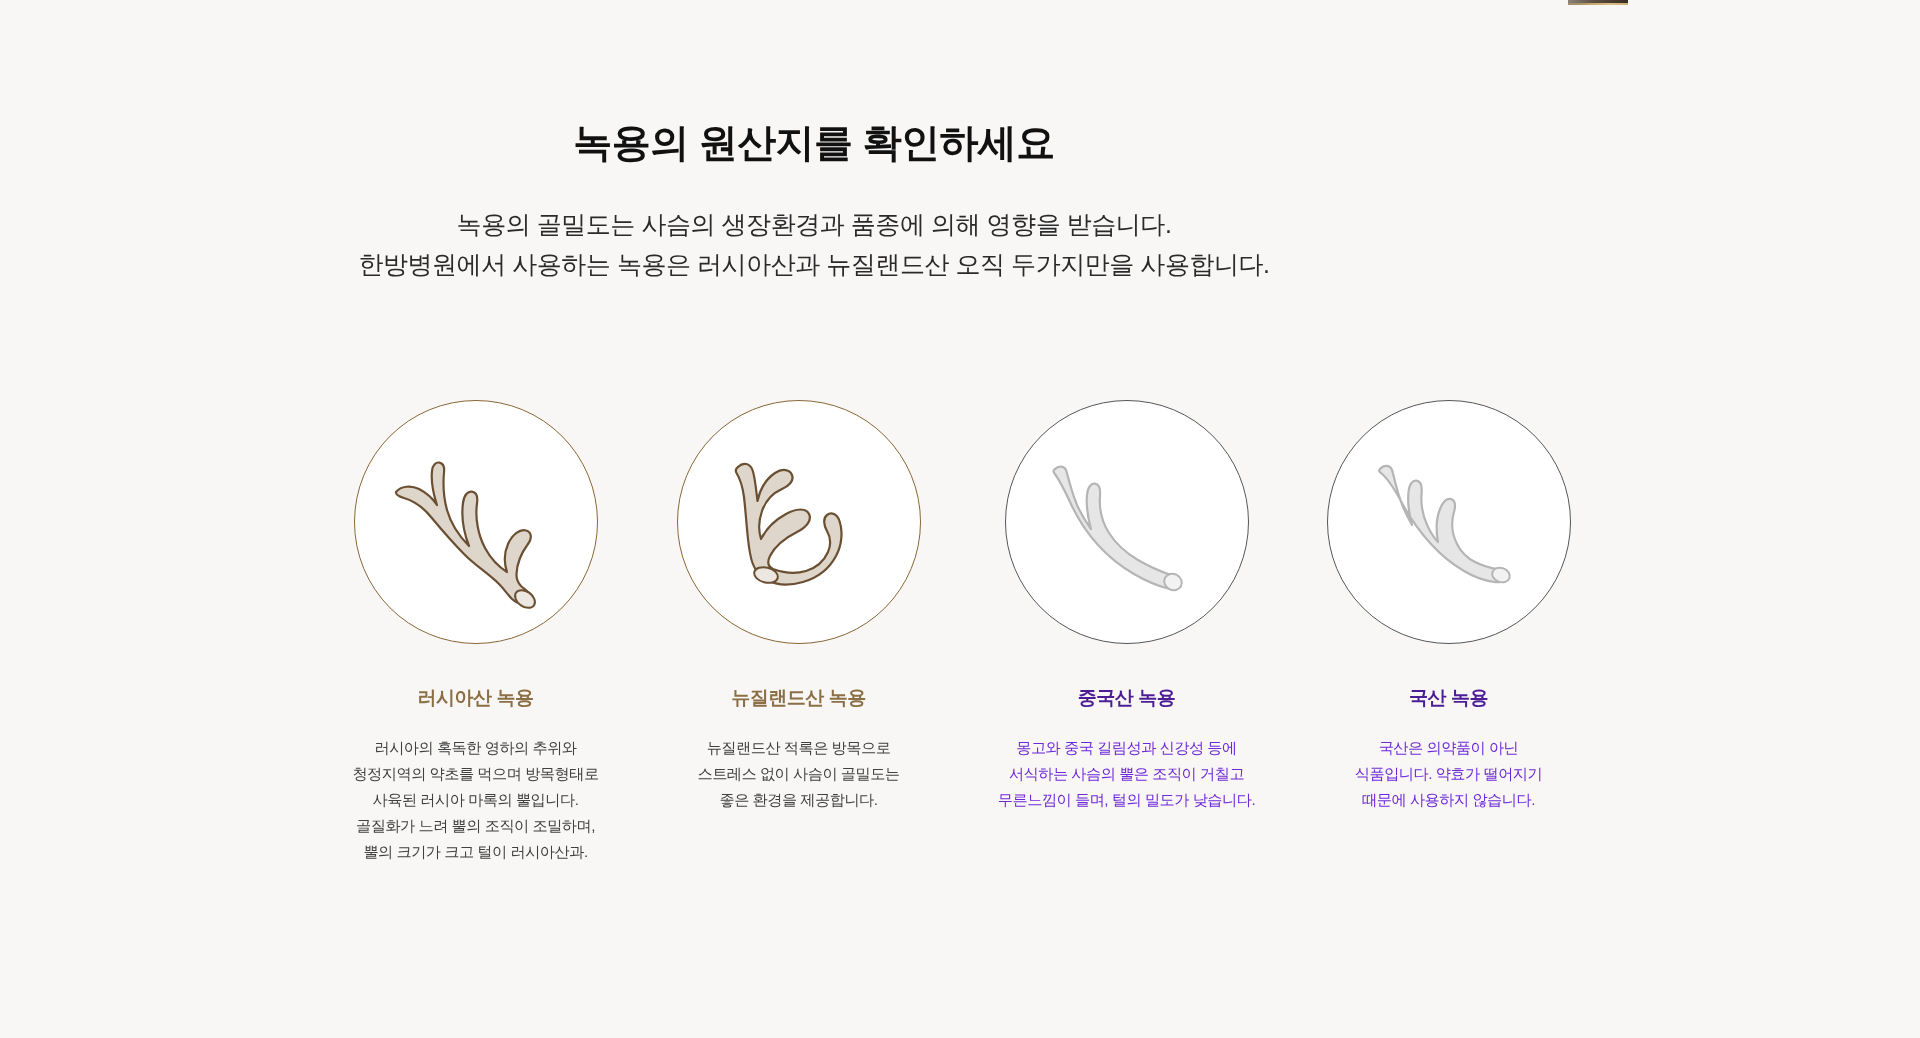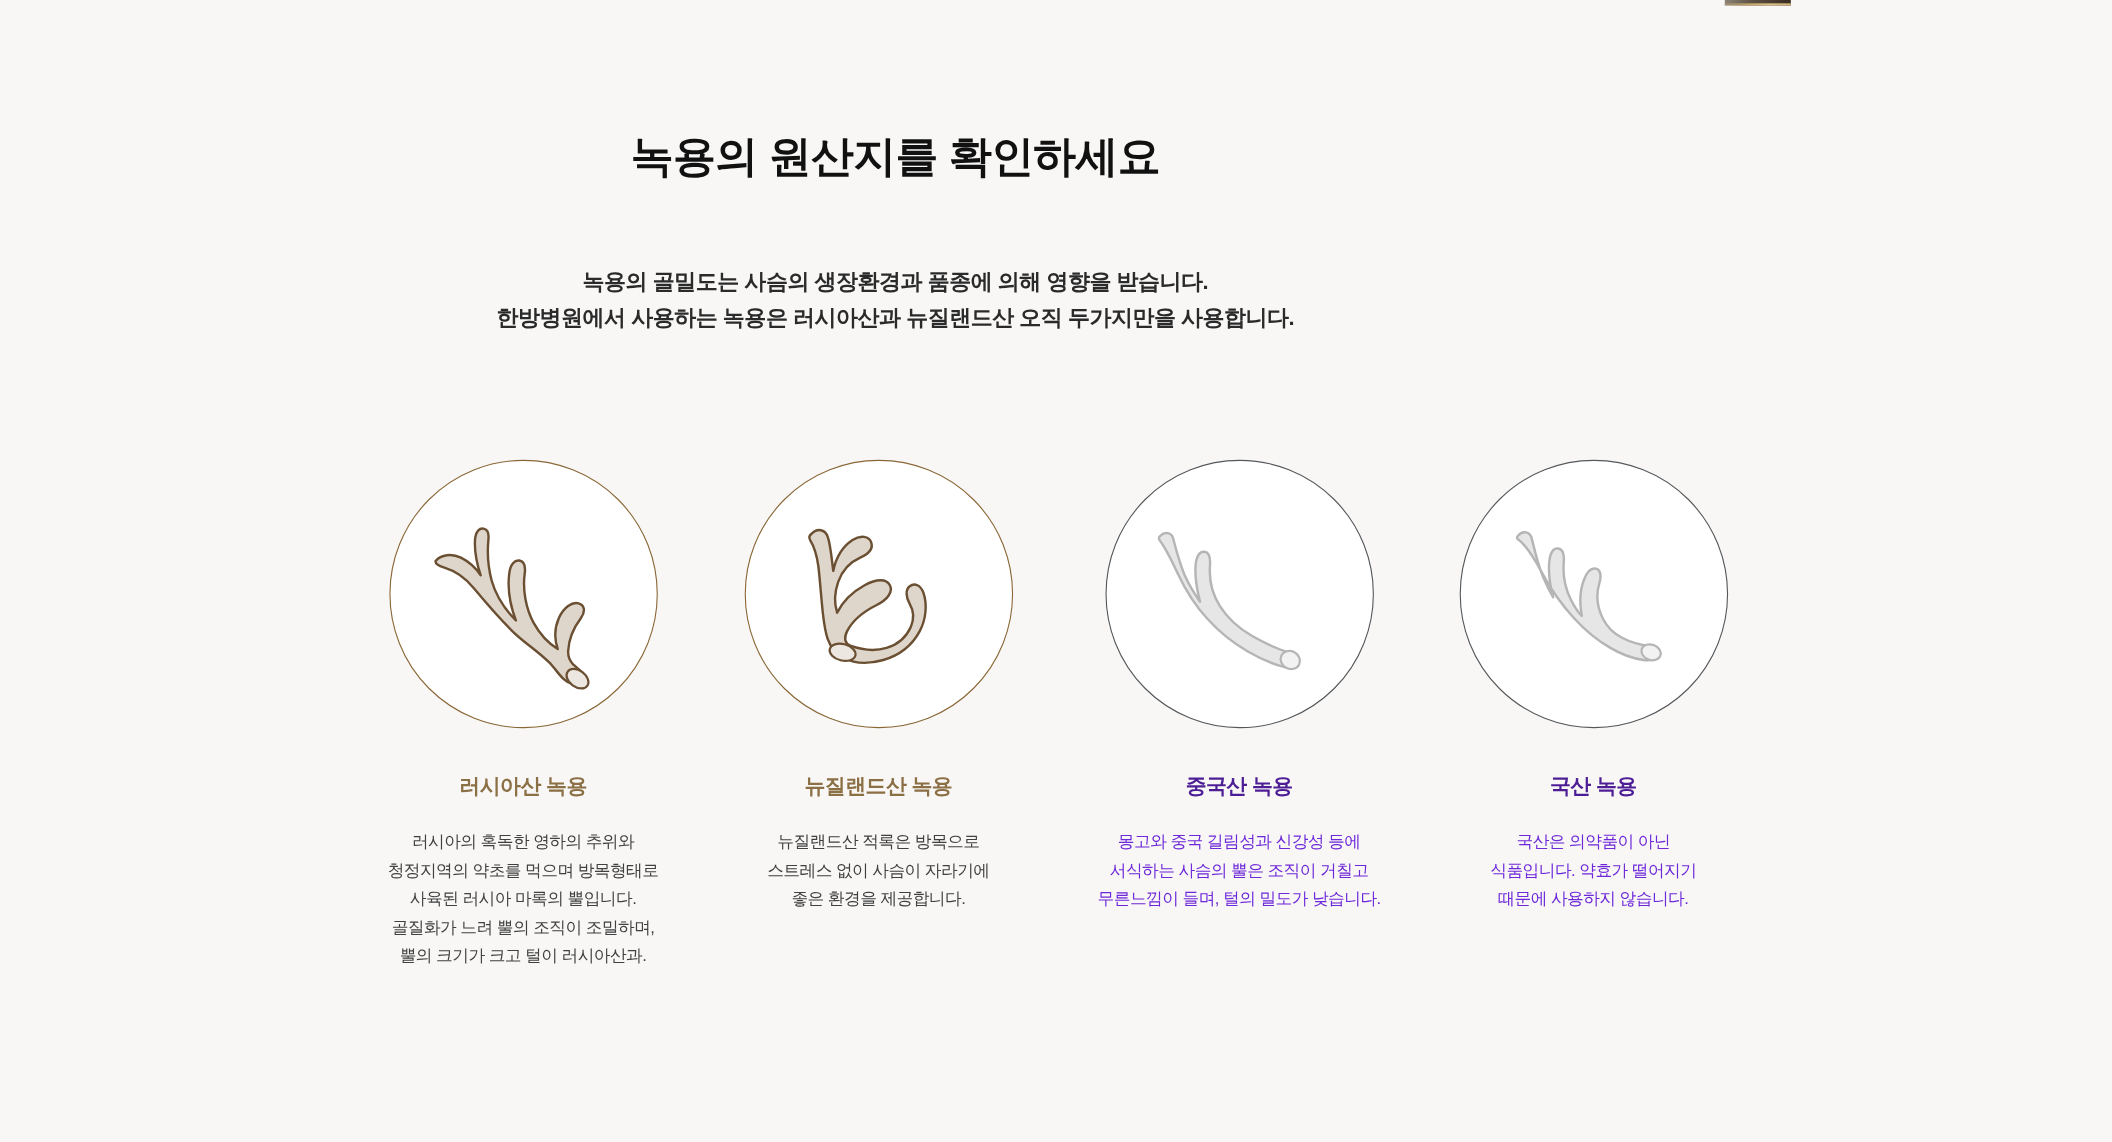--- a/index.html
+++ b/index.html
@@ -62,33 +62,33 @@
 
   .page-title {
     font-size: 39px;
     font-weight: 700;
     letter-spacing: -0.6px;
     color: #111111;
     line-height: 1.3;
   }
 
   .subtitle {
-    margin-top: 72px;
-    font-size: 20px;
-    font-weight: 700;
+    margin-top: 35px;
+    font-size: 25px;
+    font-weight: 400;
     letter-spacing: -0.45px;
     color: #2a2a2a;
     line-height: 1.62;
   }
   .subtitle .line { display: block; }
 
   
   .cards {
     position: absolute;
-    top: 418px;
+    top: 400px;
     left: 0;
     width: 1920px;
     display: flex;
     justify-content: center;
     align-items: flex-start;
   }
 
   .card {
     width: 300px;
     display: flex;
@@ -212,21 +212,21 @@
                      C56 139 55 131 54 122
                      C52.5 108 51.5 93 50 80
                      C48.5 69 45 60 42.5 56 C41 53.5 42 51.5 44 50 Z"></path>
             <ellipse cx="72" cy="158" rx="12" ry="7.5" transform="rotate(14 72 158)" fill="#ece7e0" stroke="#6b4f32" stroke-width="2"></ellipse>
           </g>
         </svg>
       </div>
       <div class="card-title brown">뉴질랜드산 녹용</div>
       <div class="card-desc dark">
         <span class="line">뉴질랜드산 적록은 방목으로</span>
-        <span class="line">스트레스 없이 사슴이 자라기에</span>
+        <span class="line">스트레스 없이 사슴이 골밀도는</span>
         <span class="line">좋은 환경을 제공합니다.</span>
       </div>
     </div>
 
     <div class="card c3">
       <div class="circle grey">
         <svg width="210" height="210" viewBox="0 0 210 210" aria-hidden="true">
           <g fill="#e6e6e6" stroke="#b5b5b5" stroke-width="2.2" stroke-linejoin="round" stroke-linecap="round">
             <path d="M33 52 C37 48 43 49 44.5 54.5 C47 64 50 76 55 88
                      C59 97 64 105 69 112

